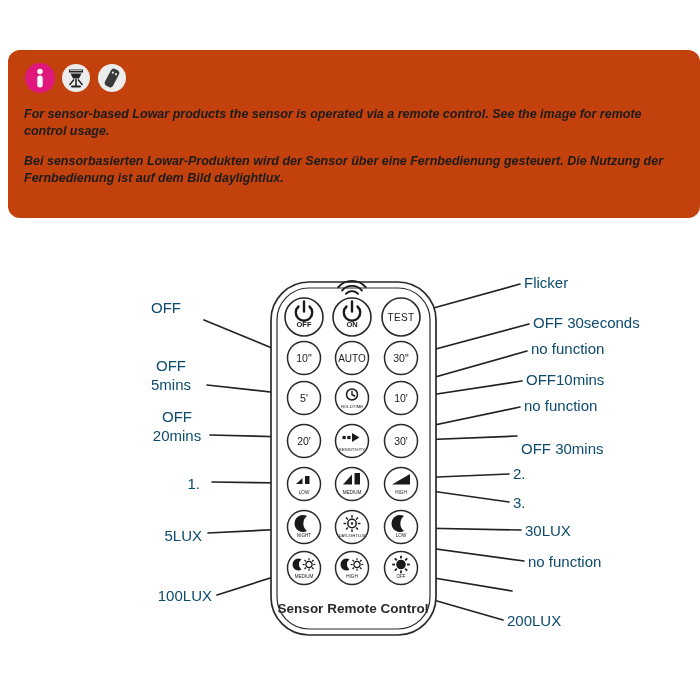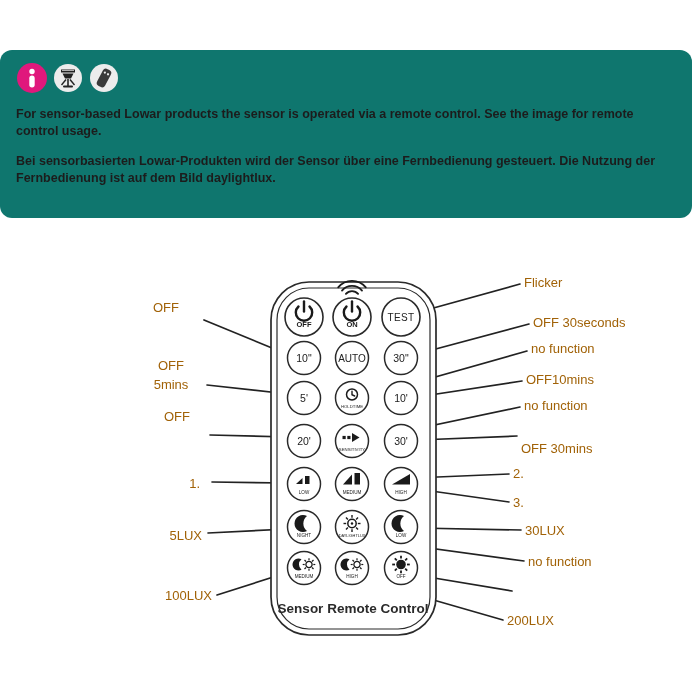--- a/index.html
+++ b/index.html
@@ -1,25 +1,25 @@
 <!DOCTYPE html>
 <html><head>
 <meta charset="utf-8">
 <style>
   html,body{margin:0;padding:0;background:#fff;}
   .page{position:relative;width:700px;height:700px;background:#fff;overflow:hidden;
         font-family:"Liberation Sans",sans-serif;}
-  .card{position:absolute;left:0;top:50px;width:692px;height:168px;background:#0f766e;
-        border-radius:12px;box-sizing:border-box;padding:12px 16px;}
+  .card{position:absolute;left:8px;top:50px;width:692px;height:168px;background:#c2410c;
+        border-radius:12px;box-sizing:border-box;padding:12px 16px;font-style:italic;}
   .icons-row{height:32px;margin-bottom:12px;}
   .card p{margin:0 0 13px 0;font-size:12.5px;line-height:17px;font-weight:bold;color:#1c1c1c;
           max-width:676px;}
   .diagram{position:absolute;left:0;top:0;width:700px;height:700px;}
   .diagram svg.art{position:absolute;left:0;top:250px;}
-  .lbl{position:absolute;font-size:13px;line-height:19px;color:#a16207;white-space:nowrap;}
+  .lbl{position:absolute;font-size:15px;line-height:19px;color:#0c4a6e;white-space:nowrap;}
   .lbl-c{text-align:center;white-space:normal;}
   .lbl-r{text-align:right;}
 </style>
 </head>
 <body>
 
 <div class="page">
 
   <div class="card">
     <div class="icons-row">
@@ -265,20 +265,21 @@
 
     <div class="lbl lbl-c" style="left:106px;top:298px;width:120px">
       <div>OFF</div>
     </div>
     <div class="lbl lbl-c" style="left:111px;top:356px;width:120px">
       <div>OFF</div>
       <div>5mins</div>
     </div>
     <div class="lbl lbl-c" style="left:117px;top:407px;width:120px">
       <div>OFF</div>
+      <div>20mins</div>
     </div>
     <div class="lbl lbl-r" style="left:160px;top:474px;width:40px">1.</div>
     <div class="lbl lbl-r" style="left:120px;top:526px;width:82px">5LUX</div>
     <div class="lbl lbl-r" style="left:120px;top:586px;width:92px">100LUX</div>
 
     <div class="lbl" style="left:524px;top:273px">Flicker</div>
     <div class="lbl" style="left:533px;top:313px">OFF 30seconds</div>
     <div class="lbl" style="left:531px;top:339px">no function</div>
     <div class="lbl" style="left:526px;top:370px">OFF10mins</div>
     <div class="lbl" style="left:524px;top:396px">no function</div>

